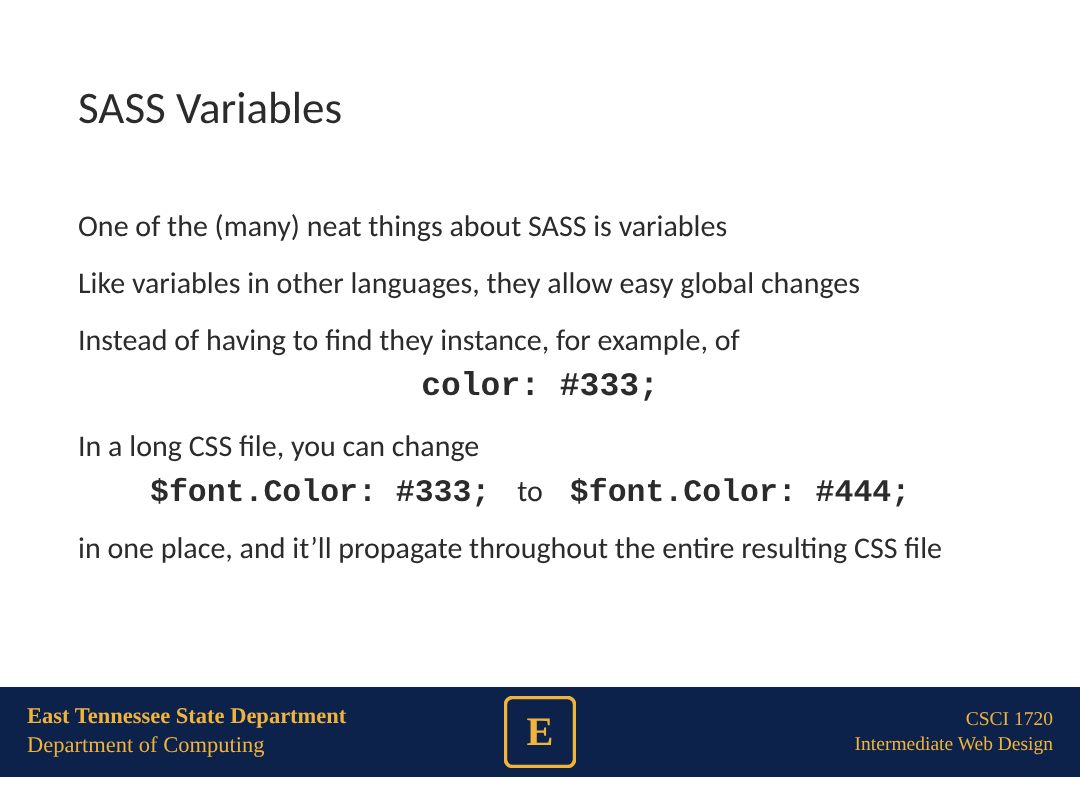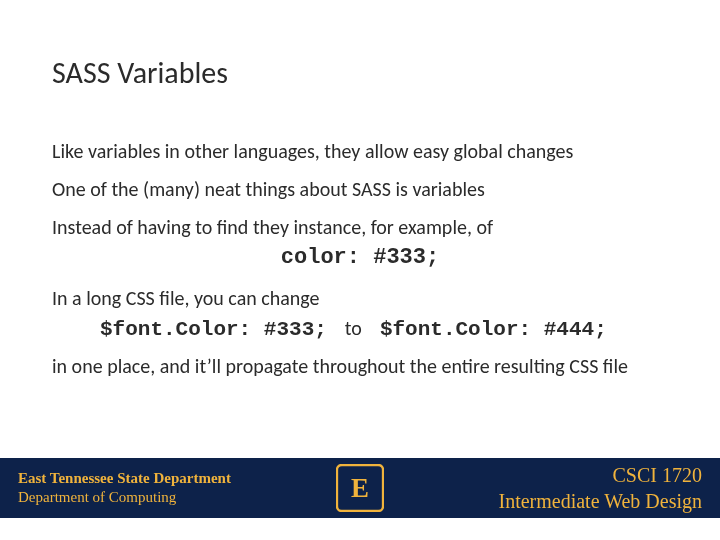--- a/index.html
+++ b/index.html
@@ -51,40 +51,40 @@
     height: 60px;
     background: #0d224a;
     display: flex;
     align-items: center;
     padding: 0 18px;
     justify-content: space-between;
     font-family: Georgia, "Times New Roman", serif;
   }
   .footer-left { color: #f0b33c; font-size: 15px; line-height: 1.3; }
   .footer-left .bold { font-weight: bold; }
-  .footer-right { color: #f0b33c; font-size: 20px; text-align: right; line-height: 1.3; }
+  .footer-right { color: #f0b33c; font-size: 13px; text-align: right; line-height: 1.3; }
   .logo {
     position: absolute;
     left: 50%;
     bottom: 6px;
     transform: translateX(-50%);
     width: 48px; height: 48px;
   }
   .logo svg { width: 48px; height: 48px; }
 </style>
 </head>
 <body>
 
 <div class="slide">
 
   <div class="title">SASS Variables</div>
 
   <div class="body">
+    <div class="para">One of the (many) neat things about SASS is variables</div>
     <div class="para">Like variables in other languages, they allow easy global changes</div>
-    <div class="para">One of the (many) neat things about SASS is variables</div>
     <div class="para" style="margin-bottom:4px;">Instead of having to find they instance, for example, of</div>
     <div class="center-code">color: #333;</div>
     <div class="para" style="margin-bottom:4px;">In a long CSS file, you can change</div>
     <div class="line-codes">
       <span class="lead"></span>
       <span class="code">$font.Color: #333;</span>
       <span class="to">to</span>
       <span class="code">$font.Color: #444;</span>
     </div>
     <div class="para">in one place, and it’ll propagate throughout the entire resulting CSS file</div>

